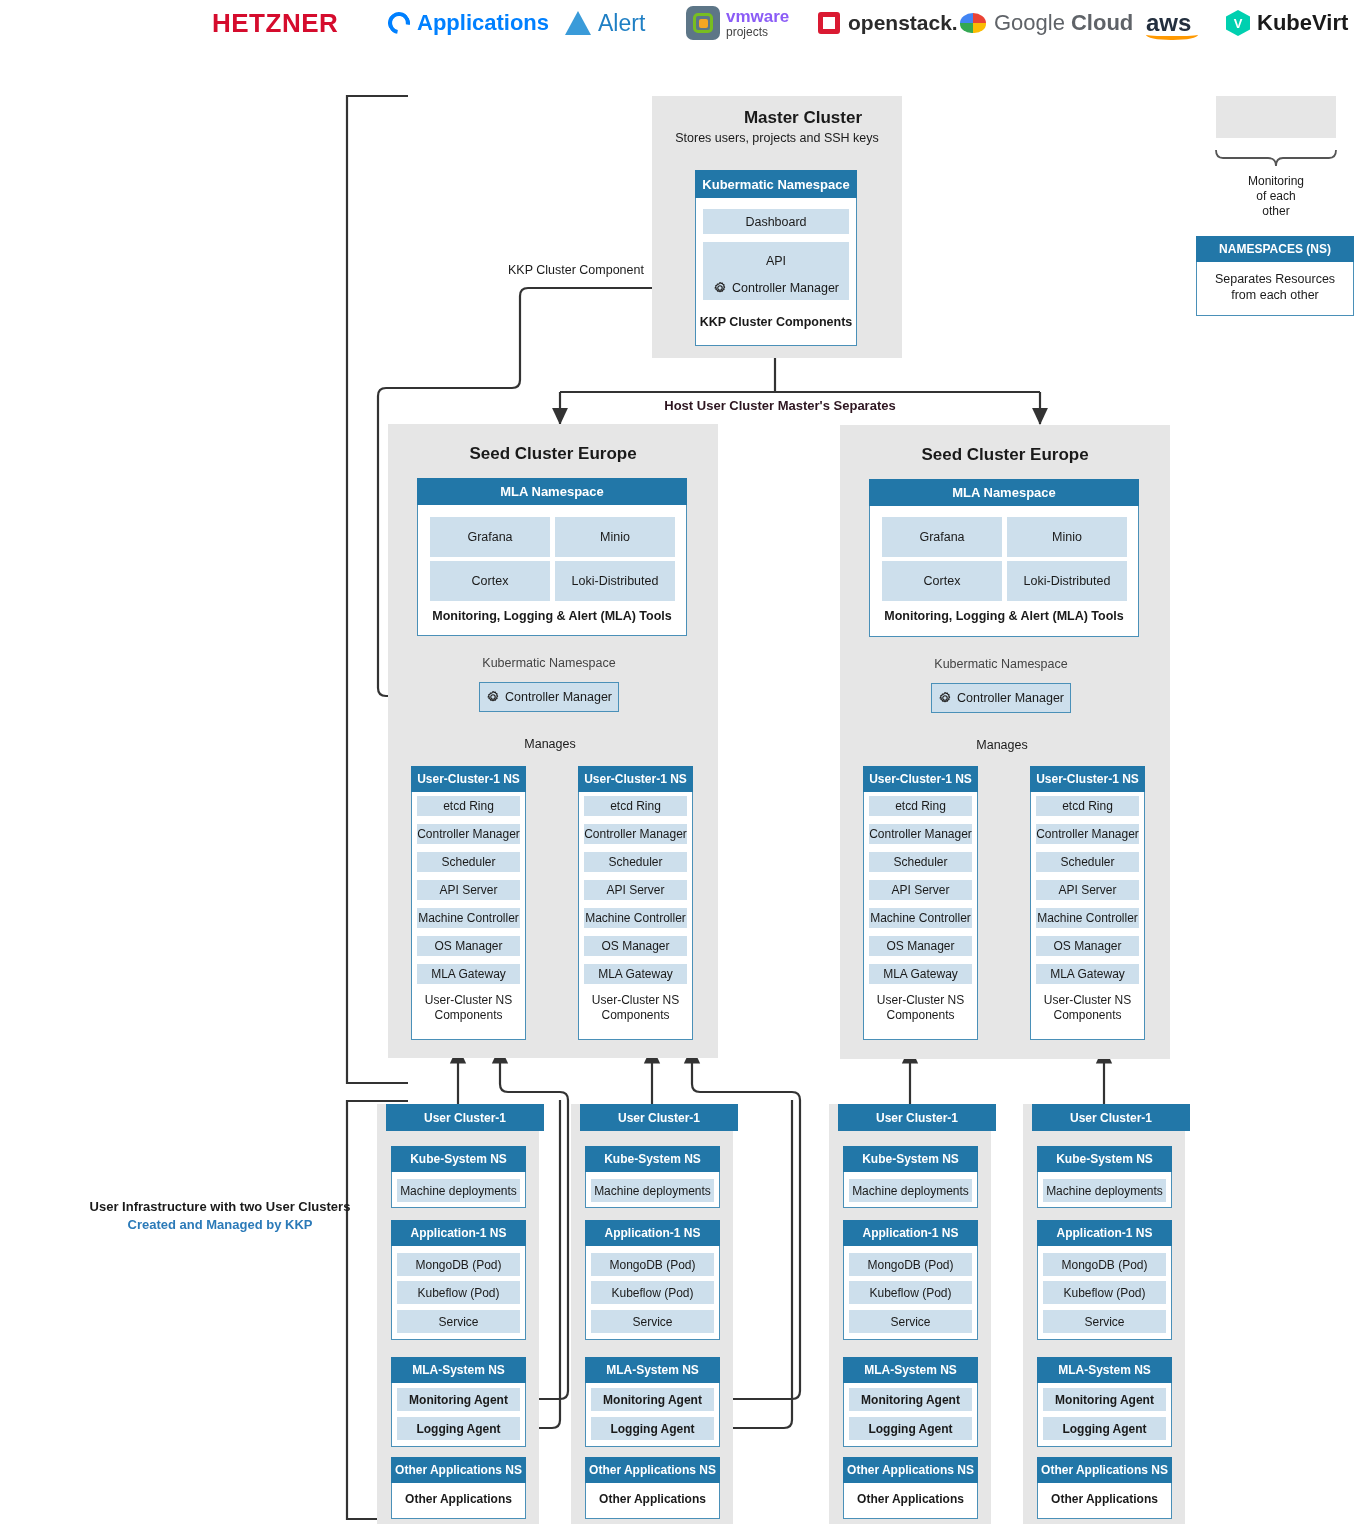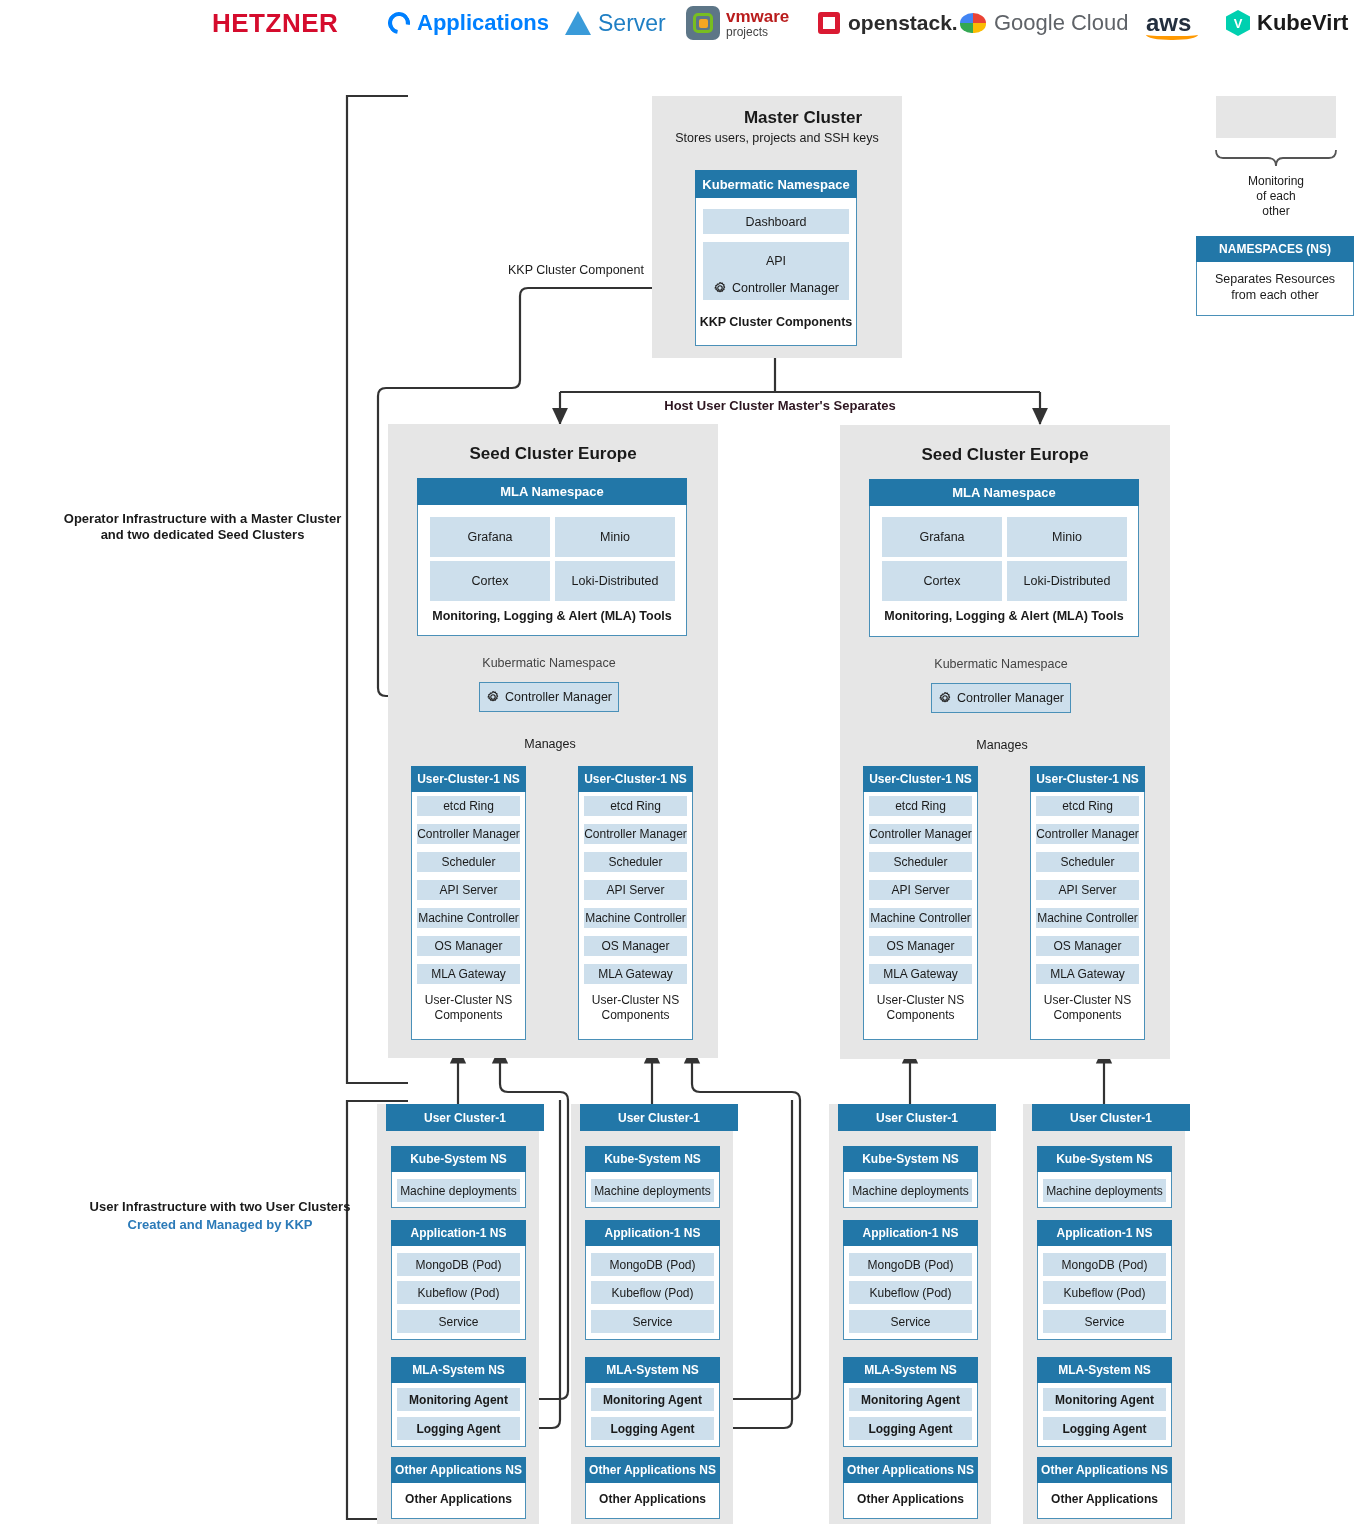--- a/index.html
+++ b/index.html
@@ -36,25 +36,25 @@
              display:flex;align-items:center;justify-content:center; }
   .vm-core { width:9px;height:9px;background:#f5a623;border-radius:2px; }
   .os-mark { width:22px;height:22px;border:5px solid #da1a32;border-radius:3px;margin-right:8px; }
   .gc-mark { width:26px;height:20px;margin-right:8px;border-radius:50% 50% 45% 45%;
              background:conic-gradient(#ea4335 0 25%,#fbbc04 0 50%,#34a853 0 75%,#4285f4 0 100%); }
   .kv-mark { width:24px;height:26px;background:#00d0b0;margin-right:7px;
              clip-path:polygon(50% 0,100% 25%,100% 75%,50% 100%,0 75%,0 25%);
              display:flex;align-items:center;justify-content:center;color:#fff;
              font-size:13px;font-weight:700; }
   .vmw-stack{ display:flex; flex-direction:column; line-height:1.05; }
-  .vmw-top { font-size:17px; font-weight:800; color:#b91c1c; }
+  .vmw-top { font-size:17px; font-weight:800; color:#8b5cf6; }
   .vmw-bot { font-size:12px; font-weight:400; color:#444; }
   .aws-smile { position:absolute; left:1146px; top:29px; width:52px; height:11px;
                border-bottom:4px solid #ff9900; border-radius:0 0 48% 48%; }
-  .gc-light { font-weight:400; }
+  .gc-light { font-weight:700; }
 
   
   .greybox { position:absolute; background:#e6e6e6; }
   .whitepanel { position:absolute; background:#ffffff; border:1px solid #4a90b8; }
   .nshdr { position:absolute; background:#2277a8; color:#fff; font-weight:700;
            display:flex; align-items:center; justify-content:center; }
   .chip { position:absolute; background:#cddfec; display:flex; align-items:center;
           justify-content:center; color:#1a1a1a; }
   .chipb { position:absolute; background:#cddfec; border:1px solid #4a90b8;
            display:flex; align-items:center; justify-content:center; color:#1a1a1a; }
@@ -80,21 +80,21 @@
   <div class="logobar">
     <div class="logo lg-hetzner">
       <span>HETZNER</span>
     </div>
     <div class="logo lg-do">
       <span class="do-mark"></span>
       <span>Applications</span>
     </div>
     <div class="logo lg-azure">
       <span class="az-mark"></span>
-      <span>Server</span>
+      <span>Alert</span>
     </div>
     <div class="logo lg-vmware">
       <span class="vm-mark">
         <span class="vm-inner">
             <span class="vm-core"></span>
           </span>
       </span>
       <span class="vmw-stack">
         <span class="vmw-top">vmware</span>
         <span class="vmw-bot">projects</span>
@@ -161,22 +161,20 @@
       <path d="M1104,1105 L1104,1047" marker-end="url(#ah)"></path>
 
       <path d="M520,1399 L560,1399 Q568,1399 568,1391 L568,1100 Q568,1092 560,1092 L508,1092 Q500,1092 500,1084 L500,1047" marker-end="url(#ah)"></path>
       <path d="M520,1428 L552,1428 Q560,1428 560,1420 L560,1100"></path>
 
       <path d="M716,1399 L792,1399 Q800,1399 800,1391 L800,1100 Q800,1092 792,1092 L700,1092 Q692,1092 692,1084 L692,1047" marker-end="url(#ah)"></path>
       <path d="M716,1428 L784,1428 Q792,1428 792,1420 L792,1100"></path>
     </g>
   </svg>
 
-  <div class="plain t13b" style="left:60px; top:505px; width:285px; height:44px;">Operator Infrastructure with a Master Cluster
-and two dedicated Seed Clusters</div>
   <div class="plain t13b" style="left:85px; top:1198px; width:270px; height:18px;">User Infrastructure with two User Clusters</div>
   <div class="plain t13b" style="left:85px; top:1216px; width:270px; height:18px; color:#2b7ab8;">Created and Managed by KKP</div>
 
   <div class="greybox" style="left:652px; top:96px; width:250px; height:262px;"></div>
   <div class="plain title-lg" style="left:678px; top:107px; width:250px; height:22px;">Master Cluster</div>
   <div class="plain sub-sm" style="left:652px; top:130px; width:250px; height:18px;">Stores users, projects and SSH keys</div>
 
   <div class="whitepanel" style="left:695px; top:170px; width:162px; height:176px;"></div>
   <div class="nshdr t13b" style="left:695px; top:170px; width:162px; height:28px;">Kubermatic Namespace</div>
   <div class="chip t125" style="left:703px; top:209px; width:146px; height:25px;">Dashboard</div>

